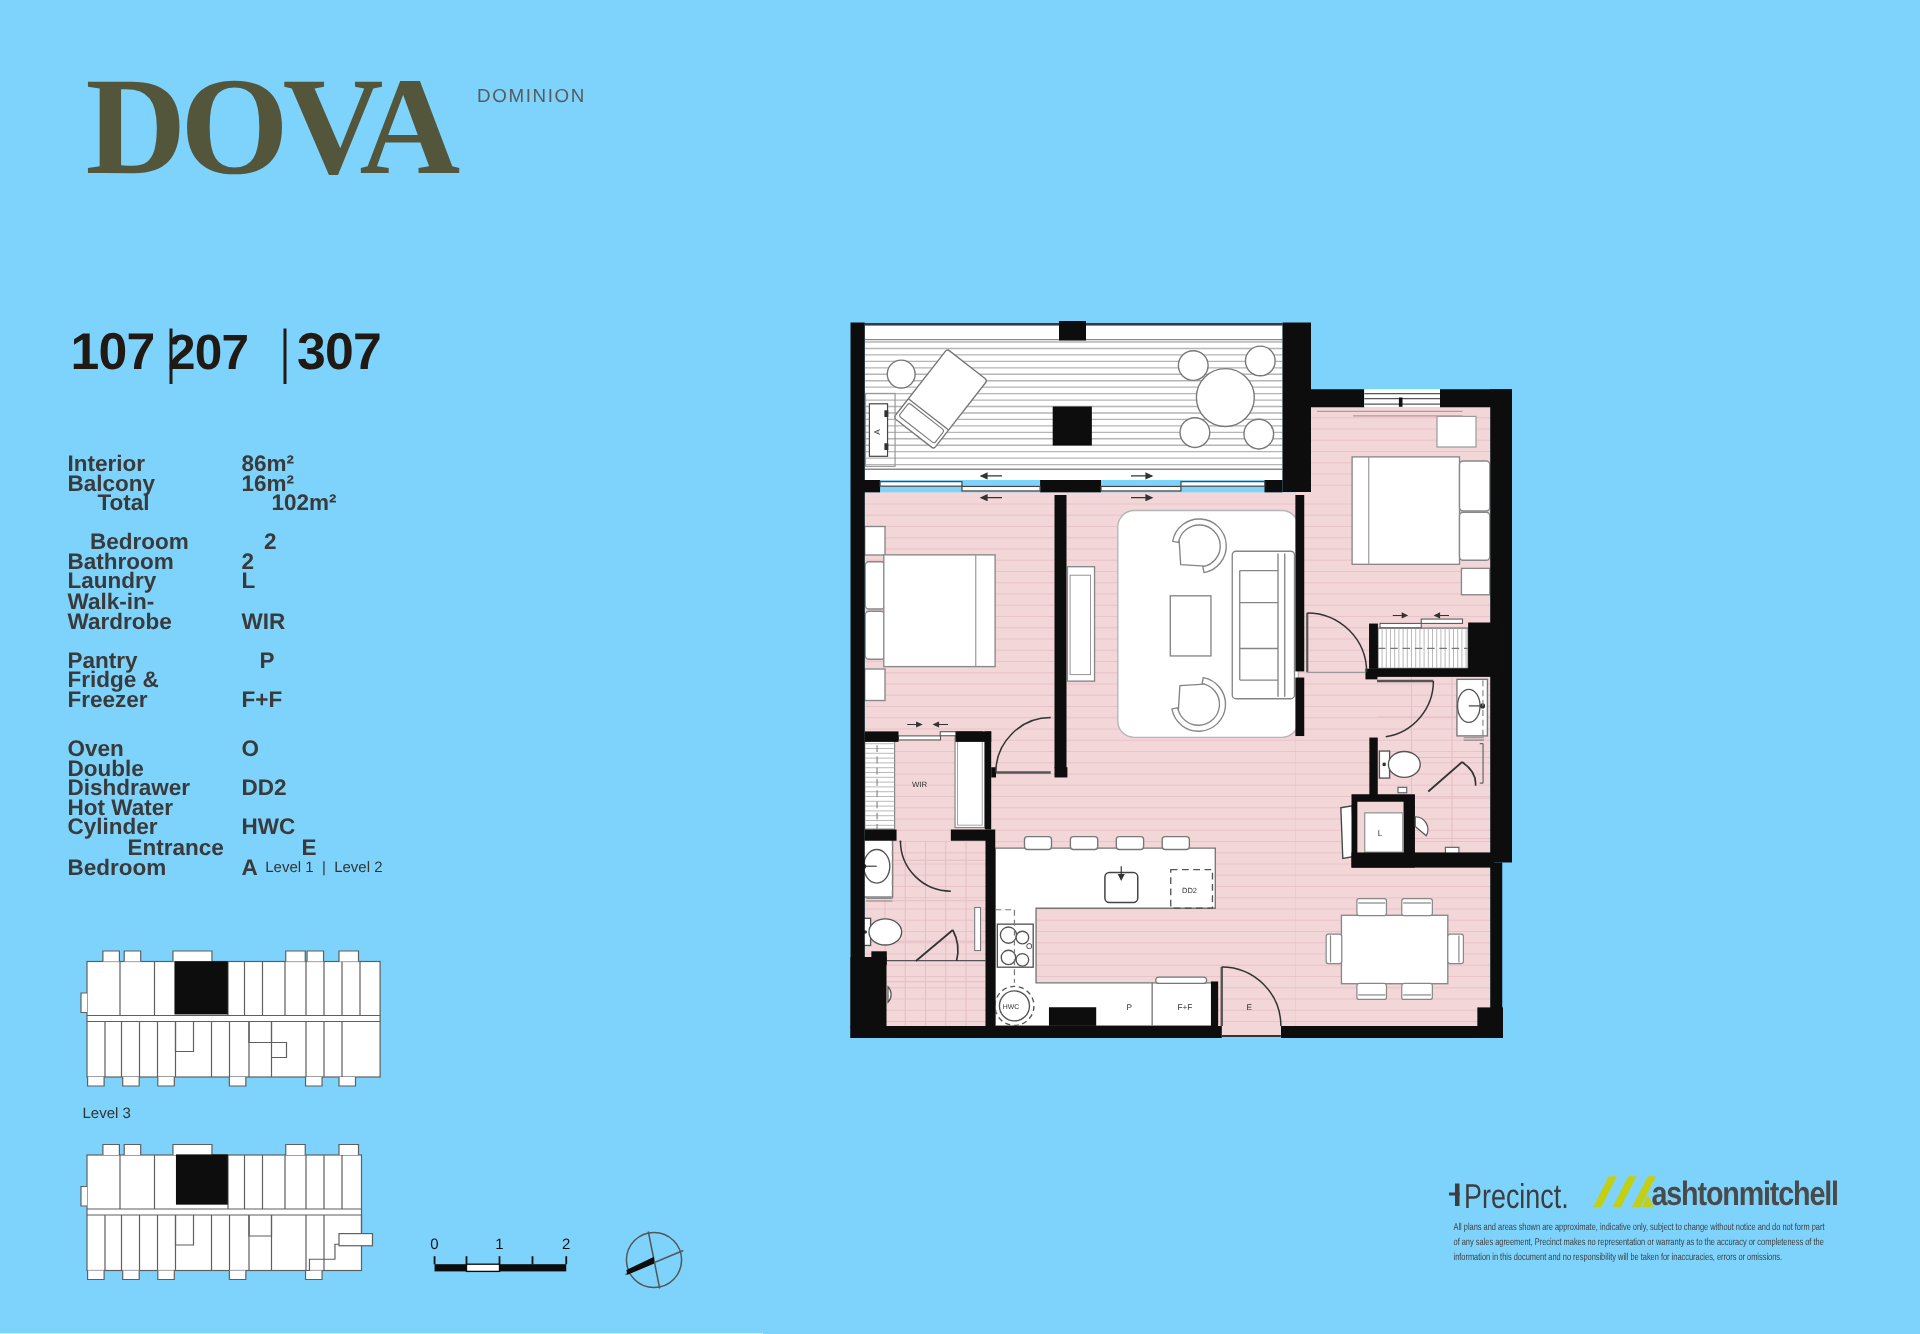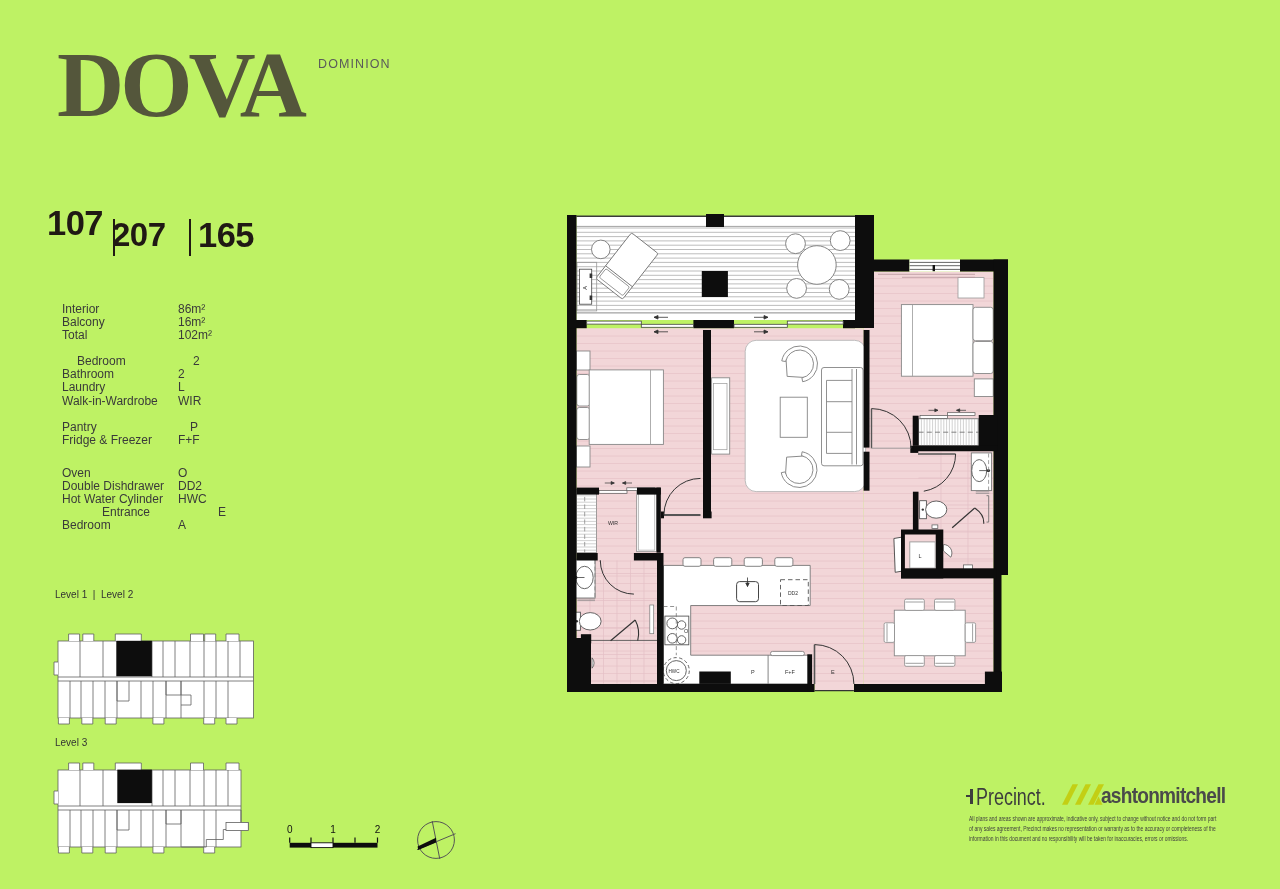--- a/index.html
+++ b/index.html
@@ -1,58 +1,58 @@
 <!DOCTYPE html>
 <html><head>
 <meta charset="utf-8">
 <style>
   html,body{margin:0;padding:0;background:#fff;}
-  #page{position:relative;width:1280px;height:889px;background:#bef264;overflow:hidden;font-family:"Liberation Sans",sans-serif;}
+  #page{position:relative;width:1280px;height:889px;background:#7dd3fc;overflow:hidden;font-family:"Liberation Sans",sans-serif;}
   .abs{position:absolute;}
   svg text{font-family:"Liberation Sans",sans-serif;}
 </style>
 </head>
 <body>
 <div id="page">
 
 <div class="abs" style="left:57px;top:39px;width:270px;height:92px;color:#54563b;font-family:'Liberation Serif',serif;font-weight:bold;font-size:93px;letter-spacing:-4px;line-height:92px;">DOVA</div>
 
 <div class="abs" style="left:318px;top:57px;color:#5a5a5a;font-size:12.5px;letter-spacing:1.1px;">DOMINION</div>
 
-<div class="abs" style="left:47px;top:204px;color:#201914;font-size:34.5px;font-weight:bold;letter-spacing:-0.5px;">107</div>
+<div class="abs" style="left:47px;top:216px;color:#201914;font-size:34.5px;font-weight:bold;letter-spacing:-0.5px;">107</div>
 <div class="abs" style="left:112px;top:216px;color:#201914;font-size:33px;font-weight:bold;letter-spacing:-0.5px;">207</div>
-<div class="abs" style="left:198px;top:216px;color:#201914;font-size:34.5px;font-weight:bold;letter-spacing:-0.5px;">165</div>
+<div class="abs" style="left:198px;top:216px;color:#201914;font-size:34.5px;font-weight:bold;letter-spacing:-0.5px;">307</div>
 
 <div class="abs" style="left:113px;top:219px;width:2px;height:37px;background:#201914;"></div>
 
 <div class="abs" style="left:189px;top:219px;width:2px;height:37px;background:#201914;"></div>
 
-<div class="abs" style="left:62px;top:303px;width:220px;font-size:12px;color:#3a3a3a;line-height:13.1px;">
+<div class="abs" style="left:45px;top:303px;width:220px;font-size:15px;color:#3a3a3a;line-height:13.1px;font-weight:bold;">
 
   <div><span style="display:inline-block;width:116px;">Interior</span><span>86m²</span></div>
   <div><span style="display:inline-block;width:116px;">Balcony</span><span>16m²</span></div>
-  <div><span style="display:inline-block;width:116px;">Total</span><span>102m²</span></div>
+  <div><span style="display:inline-block;width:116px;margin-left:20px;">Total</span><span>102m²</span></div>
   <div style="height:13px;"></div>
 
   <div><span style="display:inline-block;width:116px;padding-left:15px;">Bedroom</span><span>2</span></div>
   <div><span style="display:inline-block;width:116px;">Bathroom</span><span>2</span></div>
   <div><span style="display:inline-block;width:116px;">Laundry</span><span>L</span></div>
   <div><span style="display:inline-block;width:116px;">Walk-in-Wardrobe</span><span>WIR</span></div>
   <div style="height:13px;"></div>
 
   <div><span style="display:inline-block;width:128px;">Pantry</span><span>P</span></div>
   <div><span style="display:inline-block;width:116px;">Fridge &amp; Freezer</span><span>F+F</span></div>
   <div><span style="display:inline-block;width:116px;margin-top:20px;">Oven</span><span>O</span></div>
   <div><span style="display:inline-block;width:116px;">Double Dishdrawer</span><span>DD2</span></div>
   <div><span style="display:inline-block;width:116px;">Hot Water Cylinder</span><span>HWC</span></div>
   <div><span style="display:inline-block;width:116px;padding-left:40px;">Entrance</span><span>E</span></div>
   <div><span style="display:inline-block;width:116px;">Bedroom</span><span>A</span></div>
 </div>
 
-<div class="abs" style="left:55px;top:589px;width:200px;text-align:left;font-size:10px;color:#333;">Level 1&nbsp;&nbsp;|&nbsp;&nbsp;Level 2</div>
+<div class="abs" style="left:55px;top:573px;width:200px;text-align:right;font-size:10px;color:#333;">Level 1&nbsp;&nbsp;|&nbsp;&nbsp;Level 2</div>
 
 <div class="abs" style="left:55px;top:737px;width:200px;text-align:left;font-size:10px;color:#333;">Level 3</div>
 
 <div class="abs" style="left:976px;top:784px;color:#3d3d3d;font-size:23px;letter-spacing:0px;transform:scale(0.78,1);transform-origin:0 0;">Precinct.</div>
 
 <div class="abs" style="left:966px;top:795px;width:7px;height:2.4px;background:#3d3d3d;"></div>
 <div class="abs" style="left:970.2px;top:788.6px;width:2.4px;height:15px;background:#3d3d3d;"></div>
 
 <div class="abs" style="left:1101px;top:783px;color:#4a4a4a;font-size:22.5px;font-weight:bold;letter-spacing:-0.9px;transform:scale(0.85,1);transform-origin:0 0;">ashtonmitchell</div>
 

